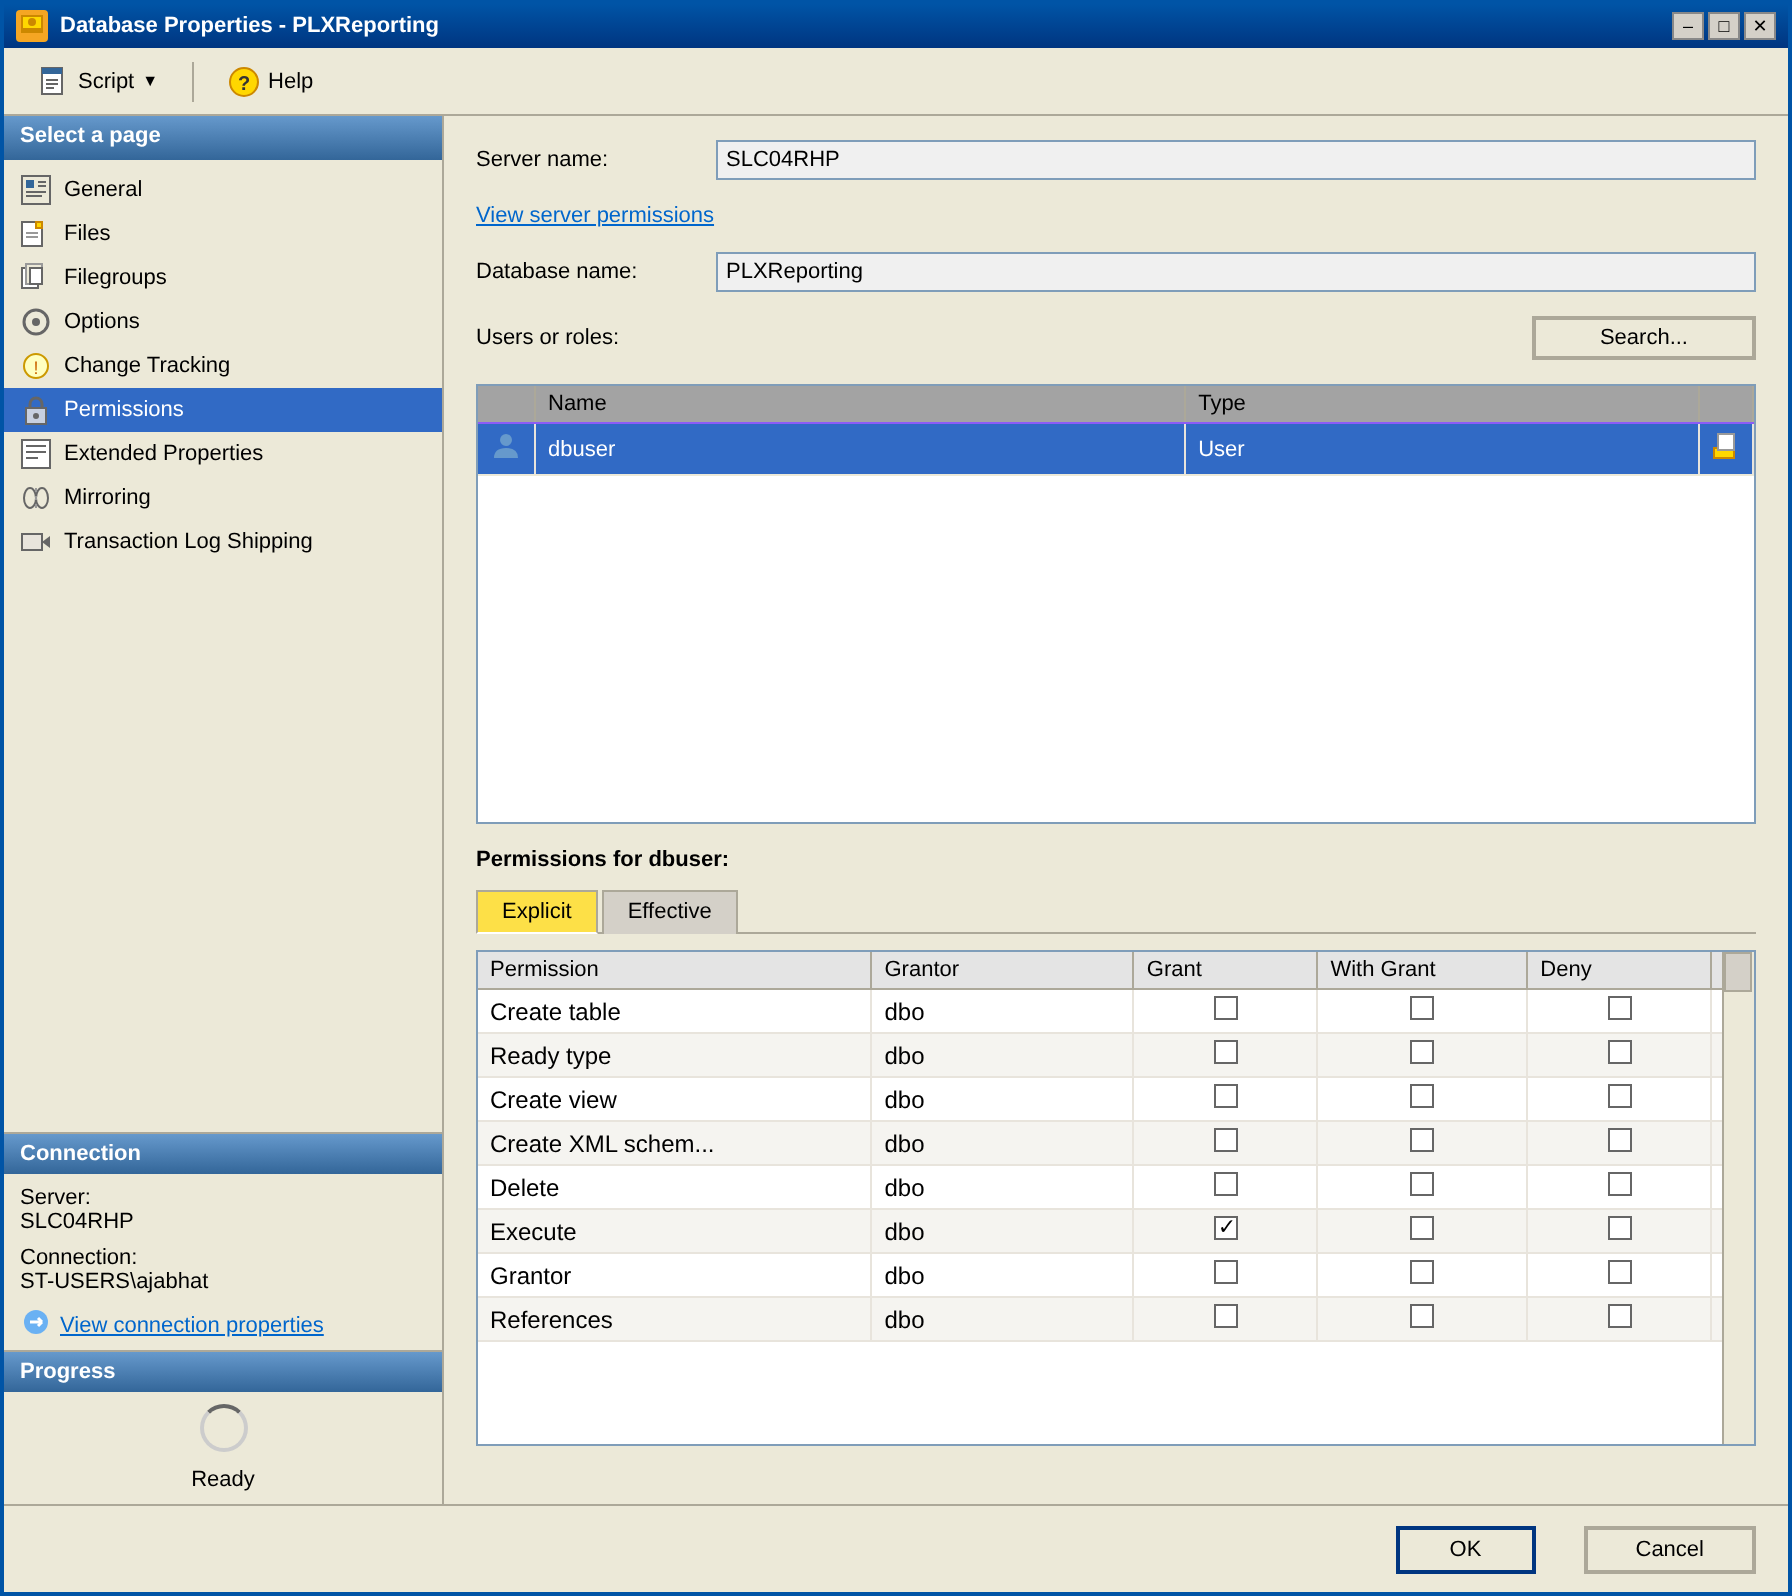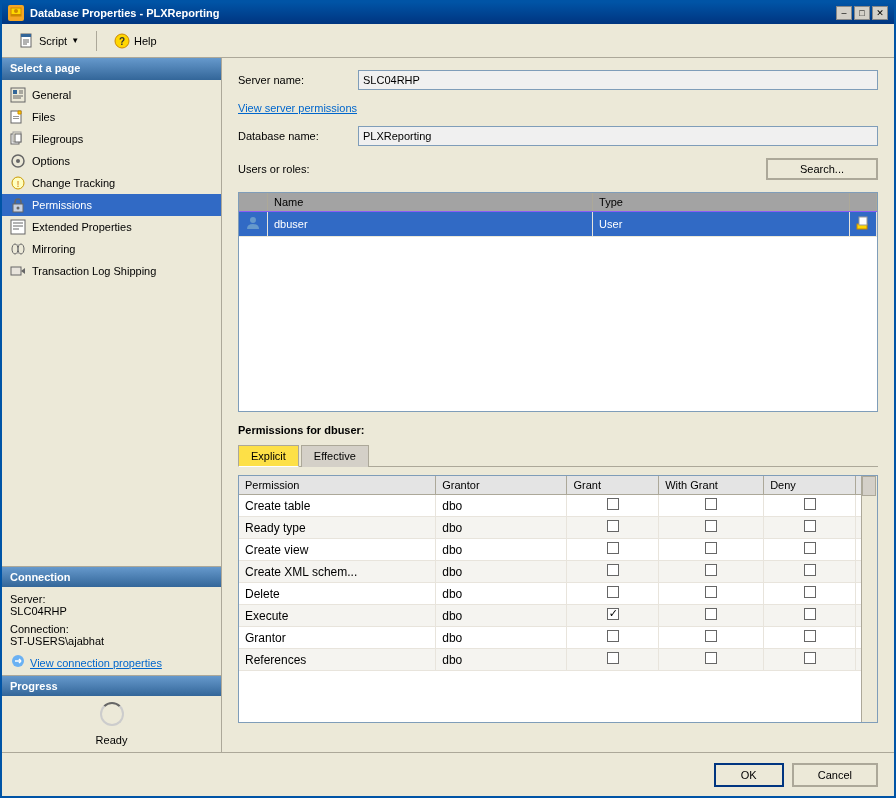--- a/index.html
+++ b/index.html
@@ -335,21 +335,21 @@
       color: #000;
     }
 
     .bottom-bar {
       height: 44px;
       background: #ece9d8;
       border-top: 1px solid #aca899;
       display: flex;
       align-items: center;
       justify-content: flex-end;
-      gap: 8px;
+      gap: 24px;
       padding: 0 16px;
     }
 
     .dialog-btn {
       padding: 4px 24px;
       background: #ece9d8;
       border: 2px solid #aca899;
       cursor: pointer;
       font-size: 11px;
       font-family: Tahoma, Arial, sans-serif;

